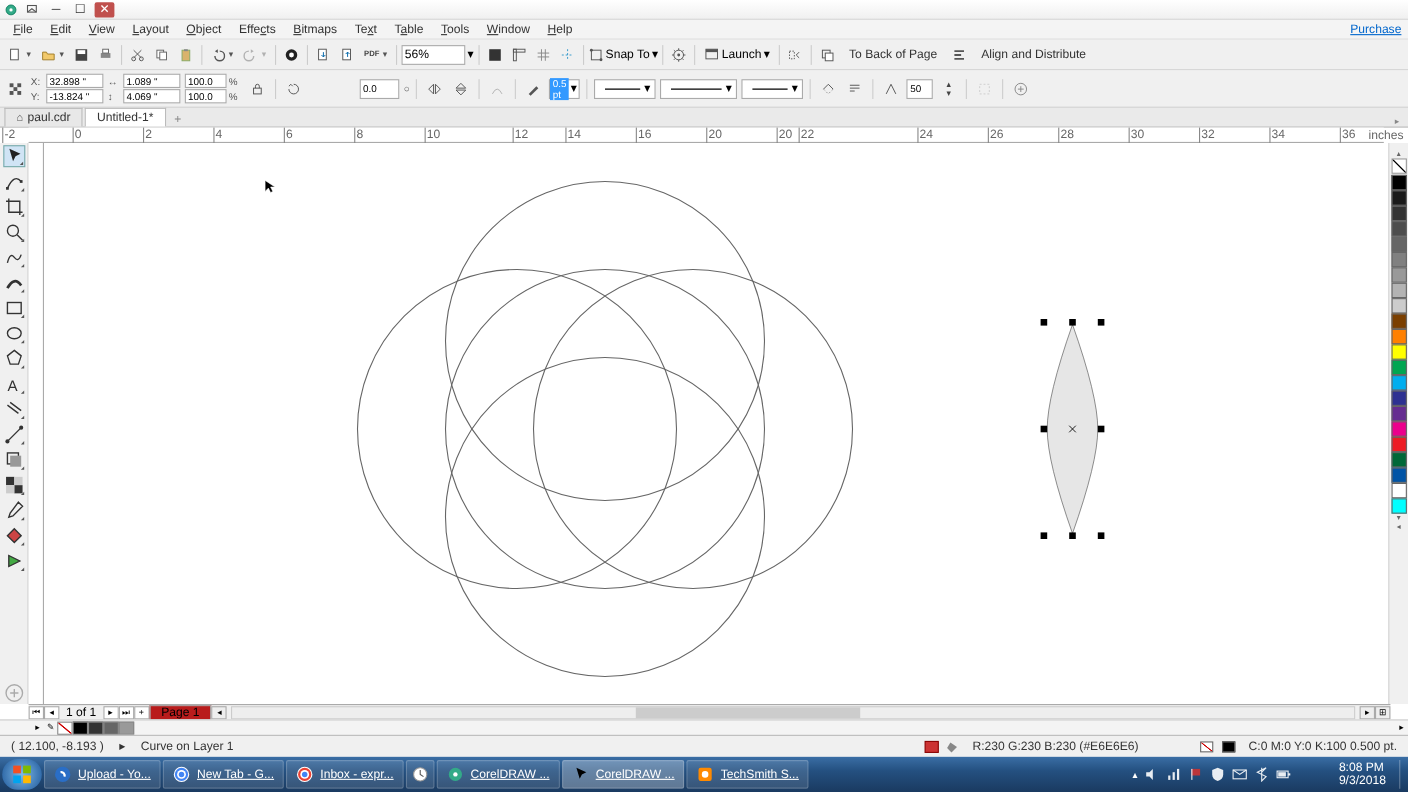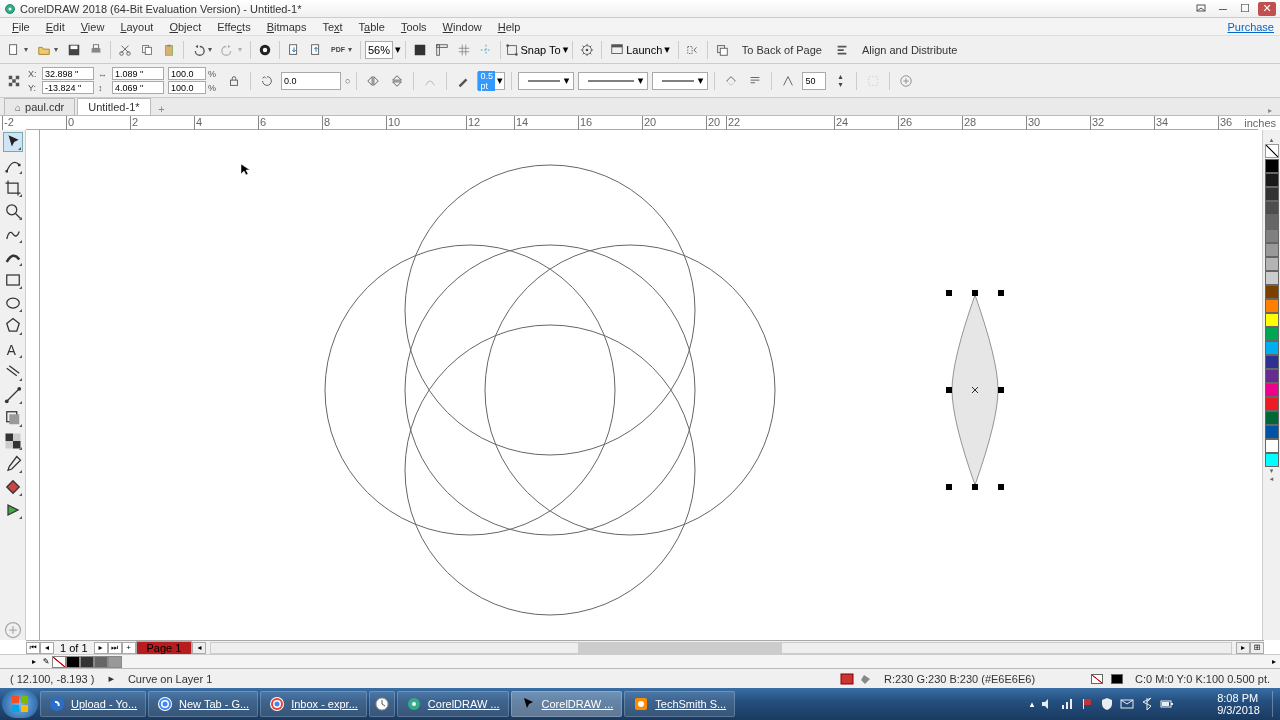--- a/index.html
+++ b/index.html
@@ -20,21 +20,21 @@
 .menubar .menulink { position: absolute; right: 6px; color: #0066cc; text-decoration: underline; }
 
 
 .toolbar1 { height: 28px; background: #f0f0f0; display: flex; align-items: center; padding: 0 4px; gap: 2px; border-bottom: 1px solid #ccc; }
 .tbtn { width: 20px; height: 20px; display: flex; align-items: center; justify-content: center; color: #444; }
 .tbtn svg { width: 14px; height: 14px; }
 .tsep { width: 1px; height: 18px; background: #ccc; margin: 0 2px; }
 .tdrop { display: flex; align-items: center; }
 .tdrop .arrow { width: 8px; font-size: 8px; color: #555; }
 .tinput { height: 18px; border: 1px solid #aaa; background: #fff; padding: 0 2px; }
-.zoompct { width: 28px; }
+.zoompct { width: 58px; }
 .snap { display: flex; align-items: center; gap: 2px; }
 .launch { display: flex; align-items: center; gap: 2px; padding: 0 4px; }
 .tbarlink { color: #333; padding: 0 8px; }
 
 
 .propbar { height: 34px; background: #f0f0f0; display: flex; align-items: center; padding: 0 4px; gap: 4px; border-bottom: 1px solid #ccc; }
 .propgroup { display: flex; flex-direction: column; gap: 1px; }
 .proprow { display: flex; align-items: center; gap: 2px; }
 .proprow .lbl { width: 12px; font-size: 9px; color: #555; }
 .propinput { width: 52px; height: 13px; border: 1px solid #aaa; background: #fff; font-size: 9px; padding: 0 2px; }
@@ -107,21 +107,20 @@
 .cursor { position: absolute; width: 10px; height: 14px; pointer-events: none; }
 </style>
 </head>
 <body>
 
 <div class="titlebar">
   <svg class="icon" viewBox="0 0 16 16">
       <circle cx="8" cy="8" r="6" fill="#3a8" stroke="#075"></circle>
       <circle cx="8" cy="8" r="2" fill="#fff"></circle>
     </svg>
-  <span class="title">CorelDRAW 2018 (64-Bit Evaluation Version) - Untitled-1*</span>
   <div class="winbtns">
     <div class="winbtn">
         <svg viewBox="0 0 10 10" width="10" height="10">
           <rect x="1" y="1" width="8" height="6" fill="none" stroke="#555"></rect>
           <path d="M1 7 L5 4 L9 7" fill="none" stroke="#555"></path>
         </svg>
       </div>
     <div class="winbtn">─</div>
     <div class="winbtn">☐</div>
     <div class="winbtn close">✕</div>
@@ -357,21 +356,21 @@
         <path d="M6 7V5a2 2 0 0 1 4 0v2" fill="none" stroke="#555"></path>
       </svg>
     </div>
   <div class="tsep"></div>
   <div class="tbtn">
       <svg viewBox="0 0 16 16">
         <path d="M8 3a5 5 0 1 1-5 5" fill="none" stroke="#555"></path>
         <path d="M3 5l2-2 2 2" fill="none" stroke="#555"></path>
       </svg>
     </div>
-  <input class="propinput" style="width: 60px; height: 18px;" value="0.0">
+  <input class="propinput" style="width: 36px; height: 18px; margin-left: 46px;" value="0.0">
   <span style="font-size:9px;color:#555">○</span>
   <div class="tsep"></div>
   <div class="tbtn">
       <svg viewBox="0 0 16 16">
         <path d="M7 3v10l-5-5zM9 3v10l5-5z" fill="none" stroke="#555"></path>
       </svg>
     </div>
   <div class="tbtn">
       <svg viewBox="0 0 16 16">
         <path d="M3 7h10l-5-5zM3 9h10l-5 5z" fill="none" stroke="#555"></path>

